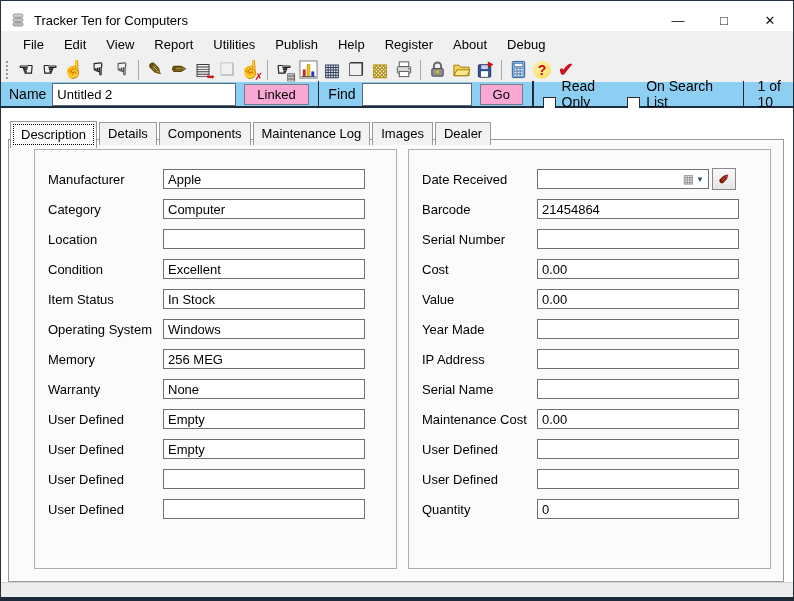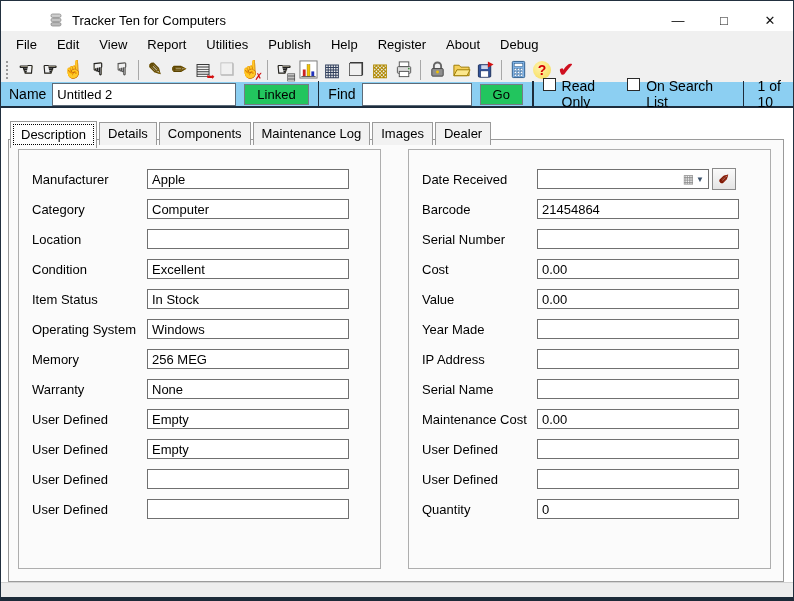--- a/index.html
+++ b/index.html
@@ -2,27 +2,27 @@
 <html><head>
 <meta charset="utf-8">
 <style>
   * { box-sizing: border-box; }
   html,body { margin:0; padding:0; background:#555; font-family:"Liberation Sans",sans-serif; }
   #window {
     position:relative; width:794px; height:601px; background:#fff;
     border:1px solid #22303f; border-bottom:4px solid #1c2a38; overflow:hidden;
   }
   
-  .titlebar { position:absolute; top:0; left:0; right:0; height:38px; background:#fff; display:flex; align-items:center;padding-left:38px; }
+  .titlebar { position:absolute; top:0; left:0; right:0; height:38px; background:#fff; display:flex; align-items:center; }
   .app-icon { width:16px; height:16px; margin:0 8px 0 9px; }
   .title-text { font-size:13px; color:#000; }
   .win-controls { margin-left:auto; display:flex; height:30px; }
   .win-btn { width:46px; height:30px; display:flex; align-items:center; justify-content:center; font-size:13px; color:#111; cursor:default; }
   
-  .menubar { position:absolute; top:30px; left:0; right:0; height:26px; background:#f0f0f0; display:flex; align-items:center; padding-left:5px; }
+  .menubar { position:absolute; top:30px; left:0; right:0; height:26px; background:#f0f0f0; display:flex; align-items:center; padding-left:12px; }
   .menu-item { font-size:13px; color:#000; padding:4px 10px; }
   
   .toolbar { position:absolute; top:56px; left:0; right:0; height:25px; background:#f0f0f0; display:flex; align-items:center; padding-left:3px; }
   .grip { width:4px; height:18px; border-left:2px dotted #9a9a9a; margin:0 4px 0 2px; }
   .tb-sep { width:1px; height:20px; background:#a8a8a8; margin:0 4px; }
   .tbi { position:relative; width:24px; height:23px; display:flex; align-items:center; justify-content:center; font-size:17px; line-height:1; cursor:default; }
   .tbi svg { width:19px; height:19px; }
   .badge { position:absolute; right:0px; bottom:-1px; font-size:10px; line-height:1; -webkit-text-stroke:0; }
   .ic-hand  { color:#f0d25c; -webkit-text-stroke:0.8px #222; }
   .ic-hand-light { color:#faf0c8; -webkit-text-stroke:0.8px #555; }
@@ -35,34 +35,34 @@
   .ic-help span.g { display:inline-block; width:18px; height:18px; border-radius:50%; background:radial-gradient(circle at 40% 35%, #fff3ae, #f5da4e); color:#d40000; font-weight:bold; font-size:14px; text-align:center; line-height:18px; }
   .ic-check { color:#cf1020; font-weight:bold; font-size:19px; }
   .b-red { color:#d41111; }
   .b-doc { color:#333; }
   
   .recordbar { position:absolute; top:81px; left:0; right:0; height:26px; background:#8ccff2; border-bottom:2px solid #1d2c3c; display:flex; align-items:center; font-size:14px; color:#000; }
   .rb-label { margin:0 6px 0 8px; }
   .rb-input { height:23px; border:1px solid #5d6b78; background:#fff; font-size:13px; padding:1px 4px; font-family:"Liberation Sans",sans-serif; }
   .name-input { width:184px; }
   .find-input { width:110px; margin-left:6px; }
-  .rb-btn { height:21px; border:1px solid #747c84; background:#22c55e; font-size:13px; padding:1px 12px; margin-left:8px; font-family:"Liberation Sans",sans-serif; color:#000; }
+  .rb-btn { height:21px; border:1px solid #747c84; background:#f9a8d4; font-size:13px; padding:1px 12px; margin-left:8px; font-family:"Liberation Sans",sans-serif; color:#000; }
   .rb-sep { width:2px; height:26px; background:#1d2c3c; margin:0 9px; }
   .cb { width:13px; height:13px; border:1px solid #2a2a2a; background:#fff; display:inline-block; margin-right:6px; flex:none; }
-  .cb-group { display:flex; align-items:flex-start; margin-right:14px; }
+  .cb-group { display:flex; align-items:flex-end; margin-right:14px; }
   .pos-ind { margin-left:4px; }
   
   .client { position:absolute; top:107px; left:0; right:0; bottom:0; background:#fff; }
   .bottom-strip { position:absolute; left:0; right:0; bottom:0; height:15px; background:#ededed; border-top:1px solid #d3d3d3; }
   .tabstrip { position:absolute; top:10px; left:9px; display:flex; align-items:flex-end; z-index:2; }
   .tab { font-size:13px; color:#000; background:#f2f2f2; border:1px solid #9a9a9a; border-bottom:none; padding:3px 8px 4px 8px; margin-right:2px; position:relative; }
   .tab.active { background:#fdfdfd; padding:5px 10px 6px 10px; outline:1px dotted #000; outline-offset:-4px; top:3px; }
   .tabpage { position:absolute; top:31px; left:7px; width:776px; height:443px; background:#fbfbfb; border:1px solid #9a9a9a; }
   .groupbox { position:absolute; top:9px; width:363px; height:420px; border:1px solid #aeaeae; background:#fbfbfb; padding-top:14px; }
-  .gb-left { left:9px; }
+  .gb-left { left:25px; }
   .gb-right { left:399px; }
   .frow { display:flex; align-items:center; height:30px; padding-left:13px; }
   .flab { flex:0 0 115px; font-size:13px; color:#000; }
   .finp { width:202px; height:16px; border:1px solid #707070; background:#fff; font-size:13px; padding:9px 4px; font-family:"Liberation Sans",sans-serif; color:#000; }
   .date-wrap { width:172px; height:20px; border:1px solid #707070; background:#fff; display:flex; align-items:center; }
   .date-input { flex:1; min-width:0; border:none; outline:none; height:16px; font-size:13px; padding:0 3px; font-family:"Liberation Sans",sans-serif; }
   .cal-icon { font-size:12px; color:#8a8a8a; margin-right:2px; }
   .dd-arrow { font-size:8px; color:#39506b; margin-right:4px; }
   .date-clear-btn { width:24px; height:22px; margin-left:3px; border:1px solid #8a8a8a; background:linear-gradient(#fafafa,#e4e4e4); font-size:13px; color:#cc2200; display:flex; align-items:center; justify-content:center; -webkit-text-stroke:0.5px #7a1500; }
 </style>

